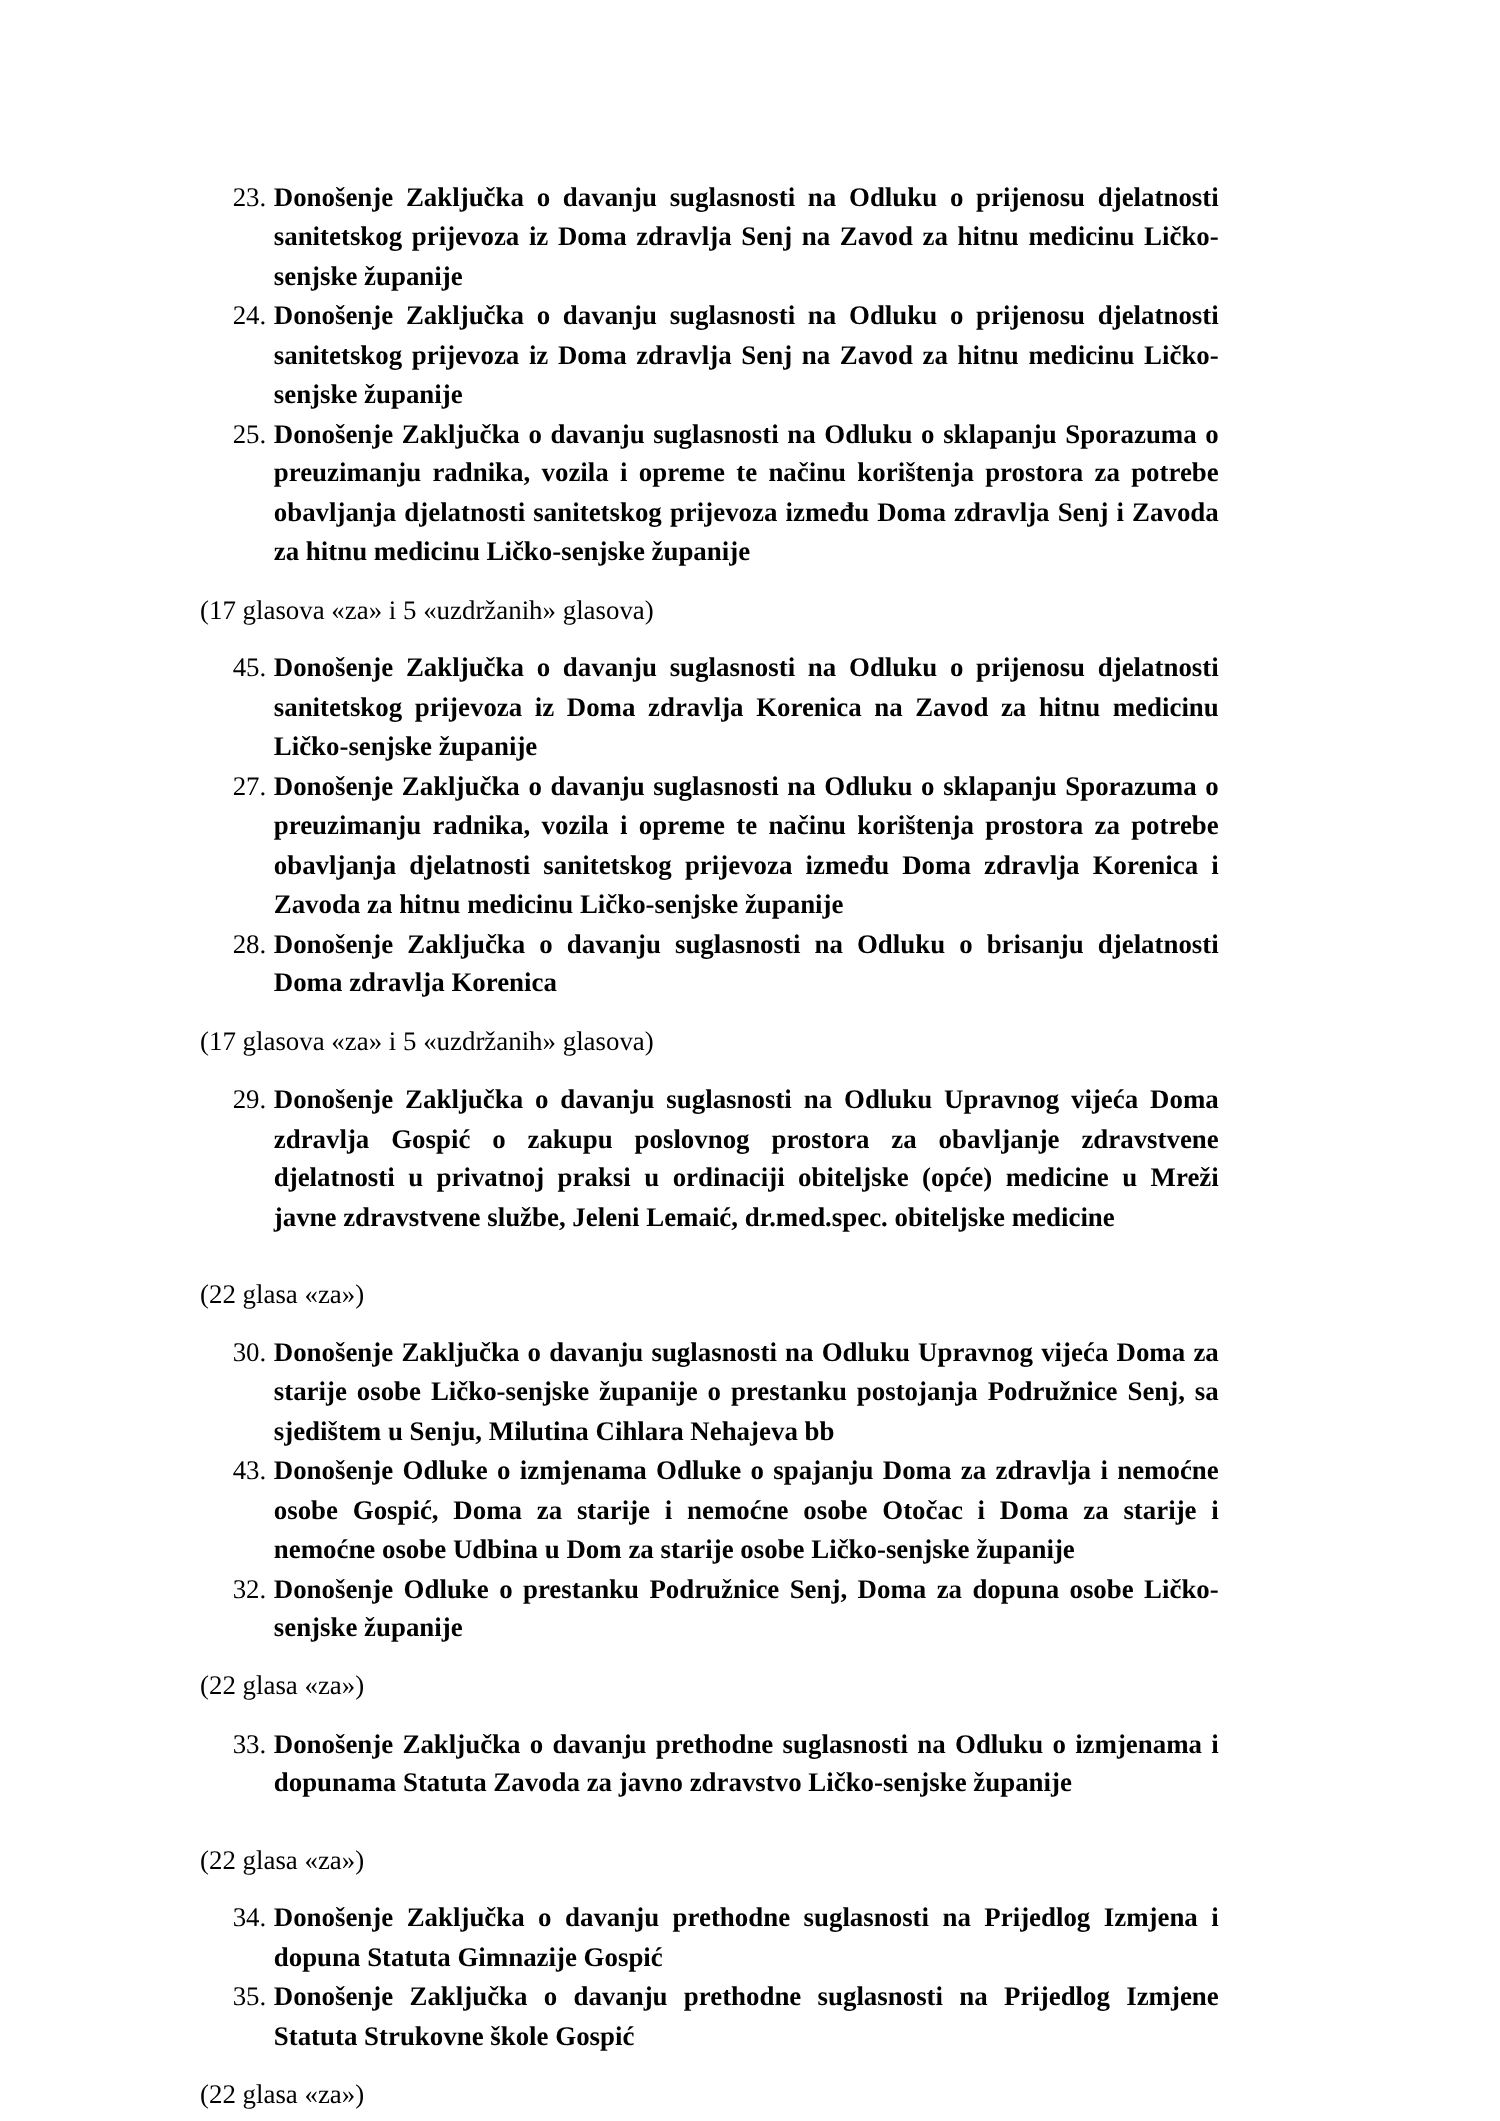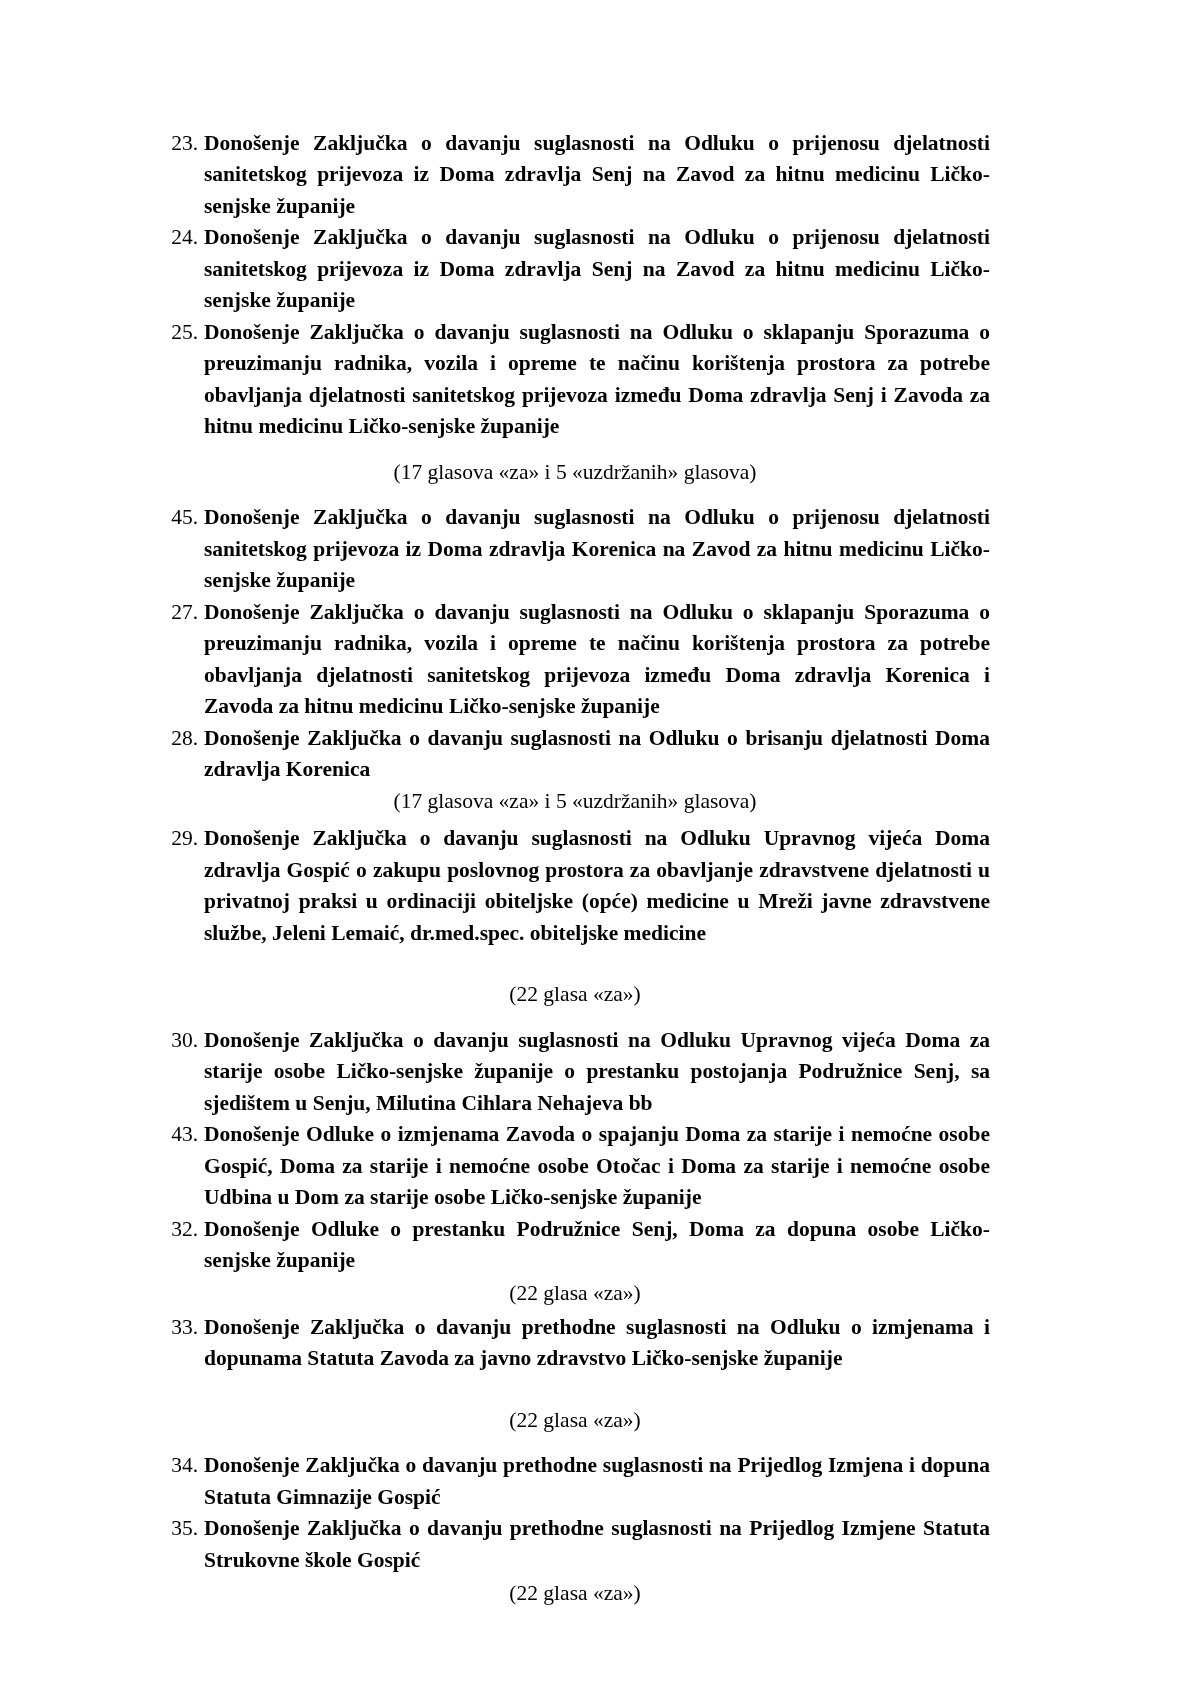--- a/index.html
+++ b/index.html
@@ -20,21 +20,21 @@
     overflow: hidden;
   }
   .content {
     position: absolute;
     left: 160px;
     top: 128px;
     width: 830px;
   }
   ol.agenda {
     list-style: none;
-    margin: 0;
+    margin: 15px;
     padding: 0;
   }
   li.agenda-item {
     position: relative;
     padding-left: 44px;
     margin: 0;
     font-size: 21.5px;
     line-height: 1.465;
     text-align: justify;
     text-justify: inter-word;
@@ -47,21 +47,21 @@
     width: 38px;
     text-align: right;
     font-size: 21.5px;
     line-height: 1.465;
   }
   .item-text {
     display: block;
     font-weight: bold;
   }
   .vote {
-    text-align: center;
+    text-align: left;
     font-size: 21.5px;
     line-height: 1.465;
   }
   .vote-gap-sm { margin-top: 14px; margin-bottom: 14px; }
   .vote-gap-tight { margin-top: 0px; margin-bottom: 6px; }
   .vote-gap-md { margin-top: 30px; margin-bottom: 14px; }
   .vote-gap-xs { margin-top: 2px; margin-bottom: 2px; }
 </style>
 </head>
 <body>
@@ -106,21 +106,21 @@
           </li>
         </ol>
         <p class="vote vote-gap-md">(22 glasa «za»)</p>
         <ol class="agenda">
           <li class="agenda-item">
             <span class="num">30.</span>
             <span class="item-text">Donošenje Zaključka o davanju suglasnosti na Odluku Upravnog vijeća Doma za starije osobe Ličko-senjske županije o prestanku postojanja Podružnice Senj, sa sjedištem u Senju, Milutina Cihlara Nehajeva bb</span>
           </li>
           <li class="agenda-item">
             <span class="num">43.</span>
-            <span class="item-text">Donošenje Odluke o izmjenama Zavoda o spajanju Doma za starije i nemoćne osobe Gospić, Doma za starije i nemoćne osobe Otočac i Doma za starije i nemoćne osobe Udbina u Dom za starije osobe Ličko-senjske županije</span>
+            <span class="item-text">Donošenje Odluke o izmjenama Odluke o spajanju Doma za zdravlja i nemoćne osobe Gospić, Doma za starije i nemoćne osobe Otočac i Doma za starije i nemoćne osobe Udbina u Dom za starije osobe Ličko-senjske županije</span>
           </li>
           <li class="agenda-item">
             <span class="num">32.</span>
             <span class="item-text">Donošenje Odluke o prestanku Podružnice Senj, Doma za dopuna osobe Ličko-senjske županije</span>
           </li>
         </ol>
         <p class="vote vote-gap-xs">(22 glasa «za»)</p>
         <ol class="agenda">
           <li class="agenda-item">
             <span class="num">33.</span>

